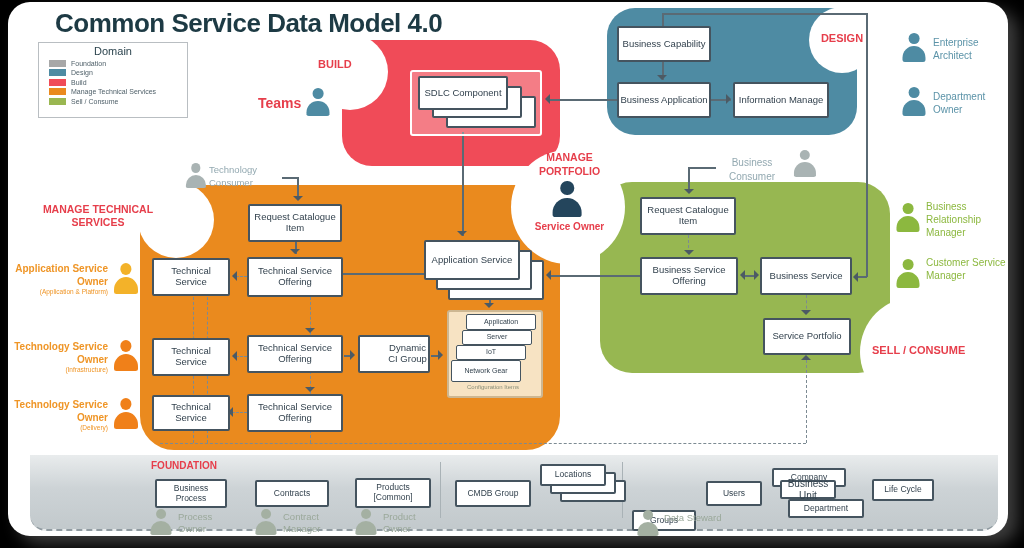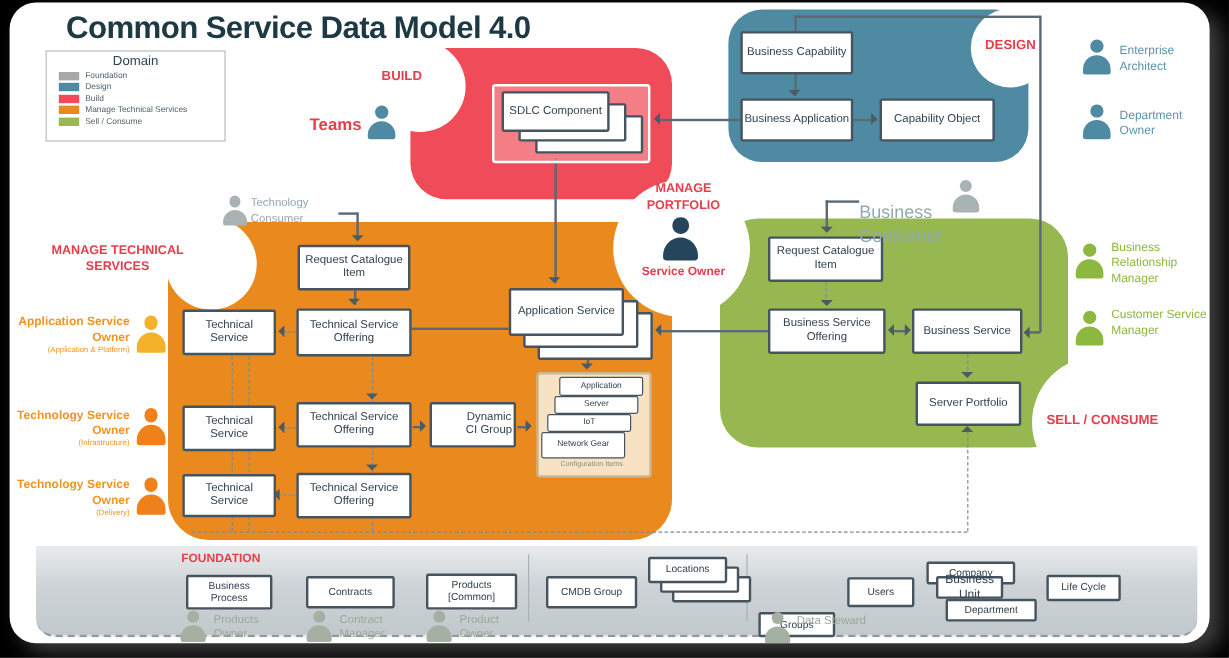--- a/index.html
+++ b/index.html
@@ -153,30 +153,30 @@
   <div class="lbl red-lbl" style="left:258px;top:95px;font-size:14px;">Teams</div>
   <span class="person" style="left:306px;top:88px;width:24px;height:28px;color:#4e8ba3;"></span>
   <div class="abs" style="left:410px;top:70px;width:128px;height:62px;border:2px solid #fff;background:rgba(255,255,255,.28);border-radius:3px;z-index:4;"></div>
   <div class="stackbox" style="left:446px;top:96px;width:90px;height:32px;"></div>
   <div class="stackbox" style="left:432px;top:86px;width:90px;height:32px;"></div>
   <div class="box" style="left:418px;top:76px;width:90px;height:34px;">SDLC Component</div>
 
   <div class="lbl red-lbl" style="left:812px;top:32px;width:60px;text-align:center;font-size:11px;">DESIGN</div>
   <div class="box" style="left:617px;top:82px;width:94px;height:36px;">Business Application</div>
   <div class="box" style="left:617px;top:26px;width:94px;height:36px;">Business Capability</div>
-  <div class="box" style="left:733px;top:82px;width:96px;height:36px;">Capability Object</div>
+  <div class="box" style="left:733px;top:82px;width:96px;height:36px;">Information Manage</div>
 
   <div class="lbl red-lbl" style="left:522px;top:151px;width:95px;text-align:center;font-size:10.5px;line-height:1.3;">MANAGE PORTFOLIO</div>
   <span class="person" style="left:552px;top:181px;width:30px;height:36px;color:#24455c;"></span>
   <div class="lbl red-lbl" style="left:522px;top:221px;width:95px;text-align:center;font-size:10px;">Service Owner</div>
 
   <span class="person" style="left:185px;top:163px;width:21px;height:25px;color:#a9b3b3;"></span>
   <div class="lbl" style="left:209px;top:164px;width:74px;font-size:9.5px;color:#93a9b1;line-height:1.35;">Technology Consumer</div>
   <span class="person" style="left:793px;top:150px;width:23px;height:27px;color:#a9b3b3;"></span>
-  <div class="lbl" style="left:716px;top:168px;width:72px;font-size:15px;color:#93a9b1;line-height:1.35;text-align:left;">Business Consumer</div>
+  <div class="lbl" style="left:716px;top:156px;width:72px;font-size:10px;color:#93a9b1;line-height:1.35;text-align:center;">Business Consumer</div>
 
   <div class="lbl red-lbl" style="left:30px;top:203px;width:136px;text-align:center;font-size:10.5px;line-height:1.25;">MANAGE TECHNICAL SERVICES</div>
   <div class="box" style="left:248px;top:204px;width:94px;height:38px;">Request Catalogue Item</div>
   <div class="box" style="left:152px;top:258px;width:78px;height:38px;">Technical Service</div>
   <div class="box" style="left:247px;top:257px;width:96px;height:40px;">Technical Service Offering</div>
   <div class="box" style="left:152px;top:338px;width:78px;height:38px;">Technical Service</div>
   <div class="box" style="left:247px;top:335px;width:96px;height:38px;">Technical Service Offering</div>
   <div class="box" style="left:358px;top:335px;width:72px;height:38px;padding-left:28px;">Dynamic CI Group</div>
   <div class="box" style="left:152px;top:395px;width:78px;height:36px;">Technical Service</div>
   <div class="box" style="left:247px;top:394px;width:96px;height:38px;">Technical Service Offering</div>
@@ -189,21 +189,21 @@
   <div class="box" style="left:451px;top:360px;width:70px;height:22px;font-size:7px;border-width:1.5px;">Network Gear</div>
   <div class="box" style="left:456px;top:345px;width:70px;height:15px;font-size:7px;border-width:1.5px;">IoT</div>
   <div class="box" style="left:462px;top:330px;width:70px;height:15px;font-size:7px;border-width:1.5px;">Server</div>
   <div class="box" style="left:466px;top:314px;width:70px;height:16px;font-size:7px;border-width:1.5px;">Application</div>
   <div class="lbl" style="left:450px;top:384px;width:86px;text-align:center;font-size:6px;color:#8a8f7a;">Configuration Items</div>
 
   <div class="lbl red-lbl" style="left:872px;top:344px;width:105px;font-size:11px;">SELL / CONSUME</div>
   <div class="box" style="left:640px;top:197px;width:96px;height:38px;">Request Catalogue Item</div>
   <div class="box" style="left:640px;top:257px;width:98px;height:38px;">Business Service Offering</div>
   <div class="box" style="left:760px;top:257px;width:92px;height:38px;">Business Service</div>
-  <div class="box" style="left:763px;top:318px;width:88px;height:37px;">Server Portfolio</div>
+  <div class="box" style="left:763px;top:318px;width:88px;height:37px;">Service Portfolio</div>
 
   <span class="person" style="left:902px;top:33px;width:24px;height:29px;color:#4e8ba3;"></span>
   <div class="lbl" style="left:933px;top:36px;width:72px;font-size:10px;color:#5b93a8;line-height:1.3;">Enterprise Architect</div>
   <span class="person" style="left:902px;top:87px;width:24px;height:29px;color:#4e8ba3;"></span>
   <div class="lbl" style="left:933px;top:90px;width:72px;font-size:10px;color:#5b93a8;line-height:1.3;">Department Owner</div>
   <span class="person" style="left:896px;top:203px;width:24px;height:29px;color:#8cb83f;"></span>
   <div class="lbl" style="left:926px;top:200px;width:85px;font-size:10px;color:#8cb83f;line-height:1.3;">Business Relationship Manager</div>
   <span class="person" style="left:896px;top:259px;width:24px;height:29px;color:#8cb83f;"></span>
   <div class="lbl" style="left:926px;top:256px;width:85px;font-size:10px;color:#8cb83f;line-height:1.3;">Customer Service Manager</div>
 
@@ -232,21 +232,21 @@
   <div class="stackbox" style="left:550px;top:472px;width:66px;height:22px;"></div>
   <div class="box" style="left:540px;top:464px;width:66px;height:22px;font-size:8.5px;">Locations</div>
   <div class="box" style="left:632px;top:480px;width:64px;height:21px;font-size:8.5px;margin-top:30px;">Groups</div>
   <div class="box" style="left:706px;top:481px;width:56px;height:25px;font-size:8.5px;">Users</div>
   <div class="box" style="left:772px;top:468px;width:74px;height:19px;font-size:8.5px;">Company</div>
   <div class="box" style="left:780px;top:480px;width:56px;height:19px;font-size:10px;">Business Unit</div>
   <div class="box" style="left:788px;top:499px;width:76px;height:19px;font-size:8.5px;">Department</div>
   <div class="box" style="left:872px;top:479px;width:62px;height:22px;font-size:8.5px;">Life Cycle</div>
 
   <span class="person" style="left:150px;top:509px;width:22px;height:26px;color:#a4b0a2;"></span>
-  <div class="lbl" style="left:178px;top:511px;width:60px;font-size:9.5px;color:#9aa89a;line-height:1.3;">Products Owner</div>
+  <div class="lbl" style="left:178px;top:511px;width:60px;font-size:9.5px;color:#9aa89a;line-height:1.3;">Process Owner</div>
   <span class="person" style="left:255px;top:509px;width:22px;height:26px;color:#a4b0a2;"></span>
   <div class="lbl" style="left:283px;top:511px;width:60px;font-size:9.5px;color:#9aa89a;line-height:1.3;">Contract Manager</div>
   <span class="person" style="left:355px;top:509px;width:22px;height:26px;color:#a4b0a2;"></span>
   <div class="lbl" style="left:383px;top:511px;width:60px;font-size:9.5px;color:#9aa89a;line-height:1.3;">Product Owner</div>
   <span class="person" style="left:637px;top:510px;width:22px;height:26px;color:#a4b0a2;"></span>
   <div class="lbl" style="left:664px;top:512px;width:60px;font-size:9.5px;color:#9aa89a;line-height:1.3;">Data Steward</div>
 
 </div>
 </div>
 

